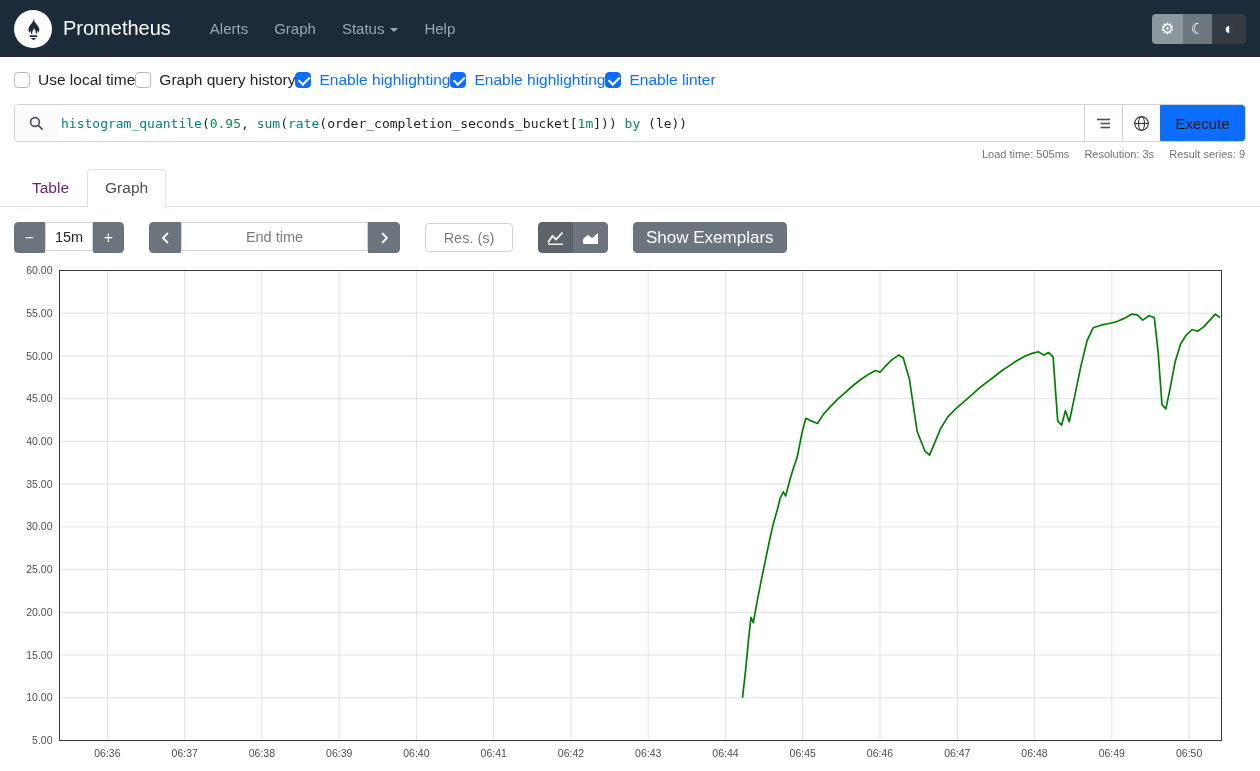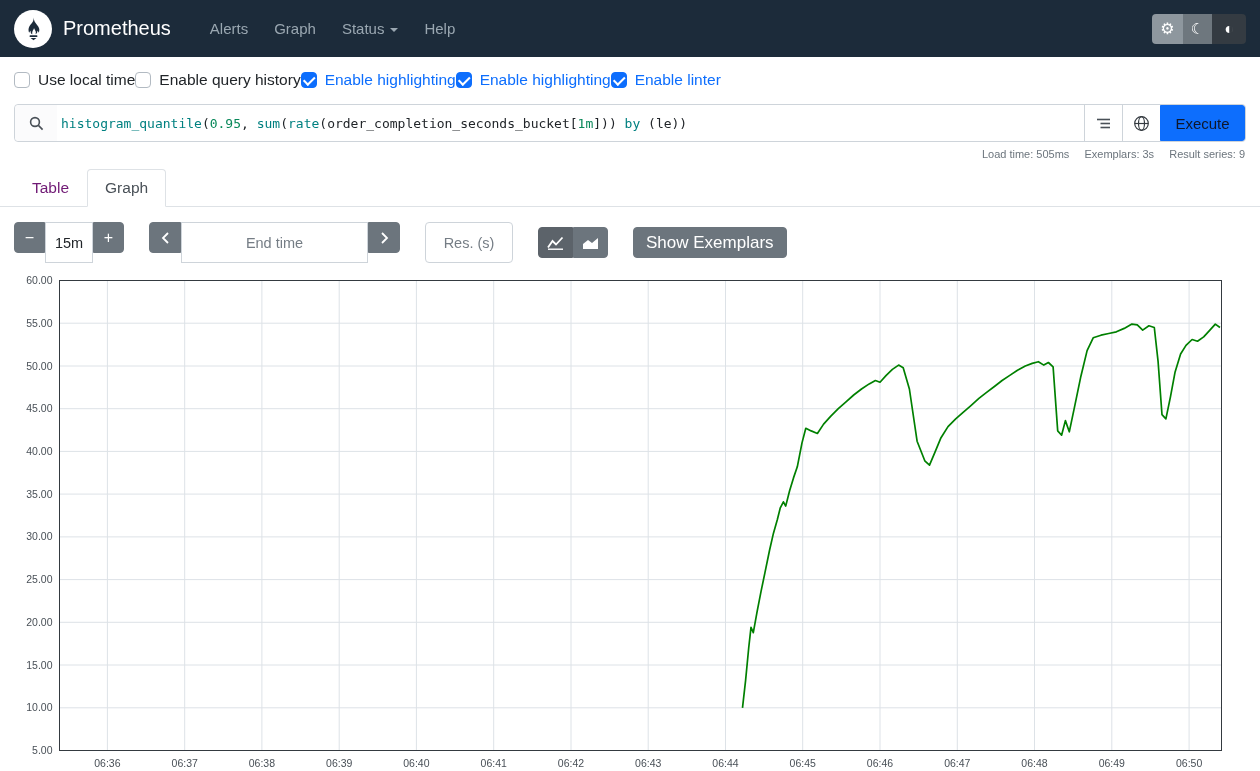--- a/index.html
+++ b/index.html
@@ -52,21 +52,21 @@
 
   
   .controls{margin:15px 14px 13px;display:flex;align-items:center;}
   .group{display:flex;align-items:stretch;margin-right:25px;}
   .btn-sec{background:#6c757d;border:1px solid #6c757d;color:#fff;height:31px;box-sizing:border-box;display:flex;align-items:center;justify-content:center;cursor:pointer;font-size:16px;font-family:inherit;padding:0;}
   .btn-sec.rl{border-radius:4px 0 0 4px;}
   .btn-sec.rr{border-radius:0 4px 4px 0;}
   .btn-sec.rd{border-radius:4px;padding:0 12px;font-size:17px;}
   .btn-step{width:31px;}
   .btn-chev{width:32px;}
-  .ctl-input{height:41px;box-sizing:border-box;border:1px solid #ced4da;font-size:14.5px;text-align:center;color:#212529;font-family:inherit;outline:none;}
+  .ctl-input{height:29px;box-sizing:border-box;border:1px solid #ced4da;font-size:14.5px;text-align:center;color:#212529;font-family:inherit;outline:none;}
   .ctl-input::placeholder{color:#757d85;}
   .range-input{width:48px;}
   .endtime-input{width:187px;}
   .res-input{width:88px;border-radius:4px;margin-right:25px;}
   .icon-btn{width:35px;}
   .icon-btn.active{background:#5c636a;border-color:#5c636a;}
 
   
   .chart-wrap{margin:0 14px;}
   #chart-svg{display:block;}
@@ -107,21 +107,21 @@
   </div>
 </nav>
 
 <div class="options">
   <label class="opt">
     <span class="cb"></span>
     <span class="opt-label">Use local time</span>
   </label>
   <label class="opt">
     <span class="cb"></span>
-    <span class="opt-label">Enable query history</span>
+    <span class="opt-label">Graph query history</span>
   </label>
   <label class="opt checked">
     <span class="cb"></span>
     <span class="opt-label">Enable highlighting</span>
   </label>
   <label class="opt checked">
     <span class="cb"></span>
     <span class="opt-label">Enable highlighting</span>
   </label>
   <label class="opt checked">
@@ -150,21 +150,21 @@
       <circle cx="8" cy="8" r="6.4"></circle>
         <ellipse cx="8" cy="8" rx="2.8" ry="6.4"></ellipse>
         <line x1="1.6" y1="8" x2="14.4" y2="8"></line>
     </svg>
   </button>
   <button class="execute-btn">Execute</button>
 </div>
 
 <div class="stats">
   <span>Load time: 505ms</span>
-  <span>Exemplars: 3s</span>
+  <span>Resolution: 3s</span>
   <span>Result series: 9</span>
 </div>
 
 <div class="tabs">
   <a class="tab">Table</a>
   <a class="tab active">Graph</a>
 </div>
 
 <div class="controls">
   <div class="group">

